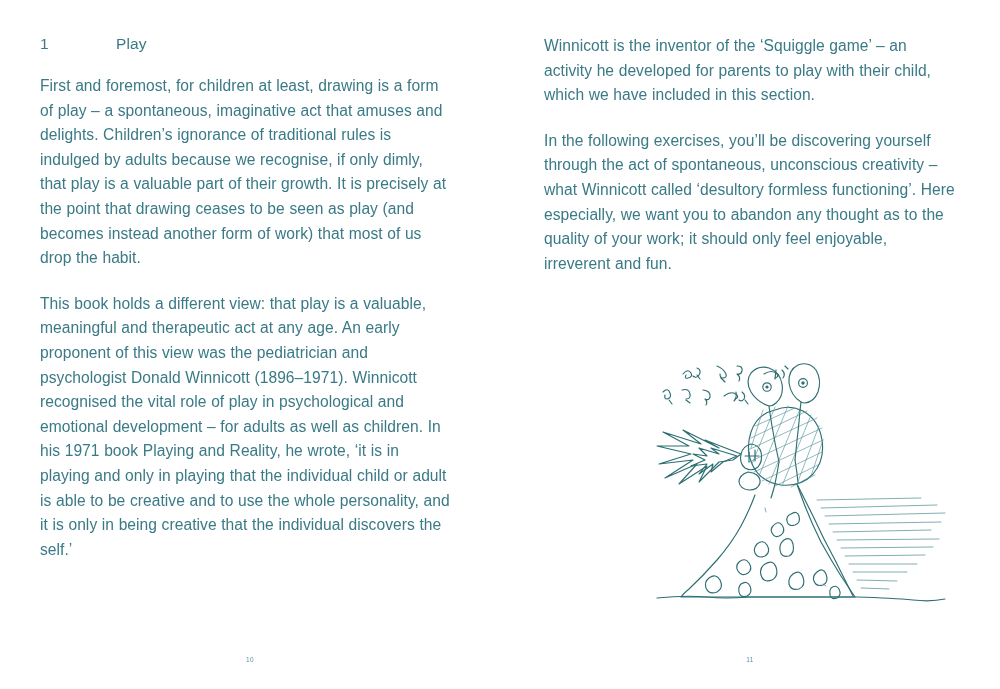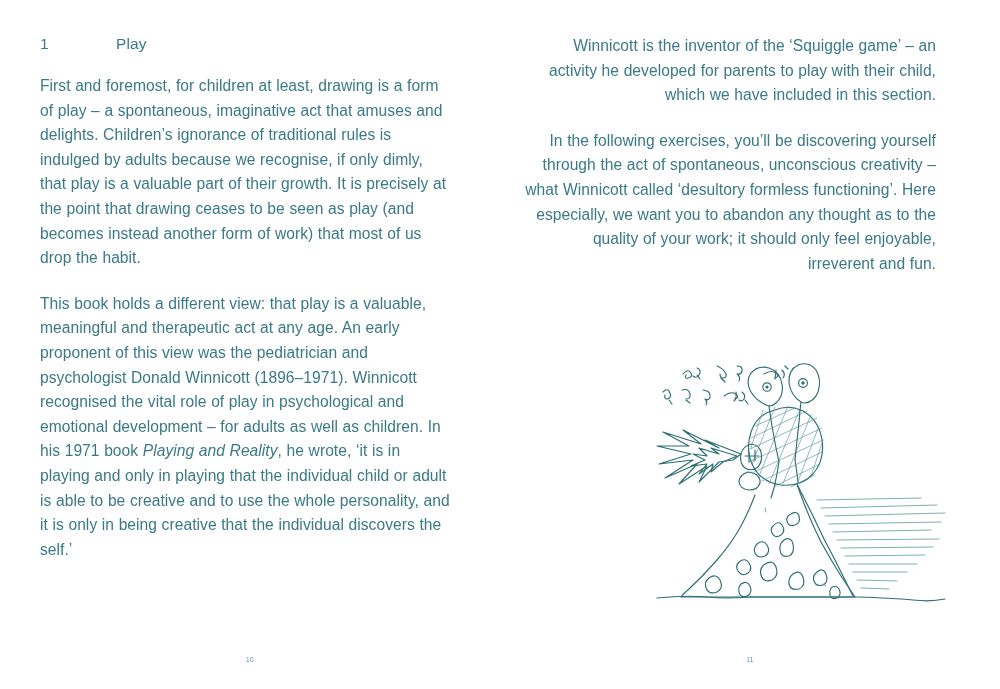--- a/index.html
+++ b/index.html
@@ -29,21 +29,21 @@
   .page-left  { left: 0;    width: 500px; }
   .page-right { left: 500px; width: 500px; }
 
   .col {
     position: absolute;
     top: 34px;
     width: 412px;
     color: #3a7a86;
   }
   .page-left  .col { left: 40px; }
-  .page-right .col { left: 24px; text-align: right; }
+  .page-right .col { left: 44px; }
 
   .chapter-head {
     display: flex;
     align-items: baseline;
     font-size: 15.5px;
     line-height: 20px;
     letter-spacing: 0.1px;
     margin: 0 0 20px 0;
     color: #3a7a86;
   }
@@ -55,21 +55,21 @@
 
   p.body-text {
     margin: 0 0 21px 0;
     font-size: 15.6px;
     line-height: 24.6px;
     letter-spacing: 0.05px;
     color: #3a7a86;
     word-spacing: 0.2px;
   }
   p.body-text:last-child { margin-bottom: 0; }
-  .it { font-style: italic; }
+  .it { }
 
   .folio {
     position: absolute;
     bottom: 26px;
     width: 100%;
     text-align: center;
     font-size: 6.5px;
     letter-spacing: 0.3px;
     color: #5b93a0;
   }

